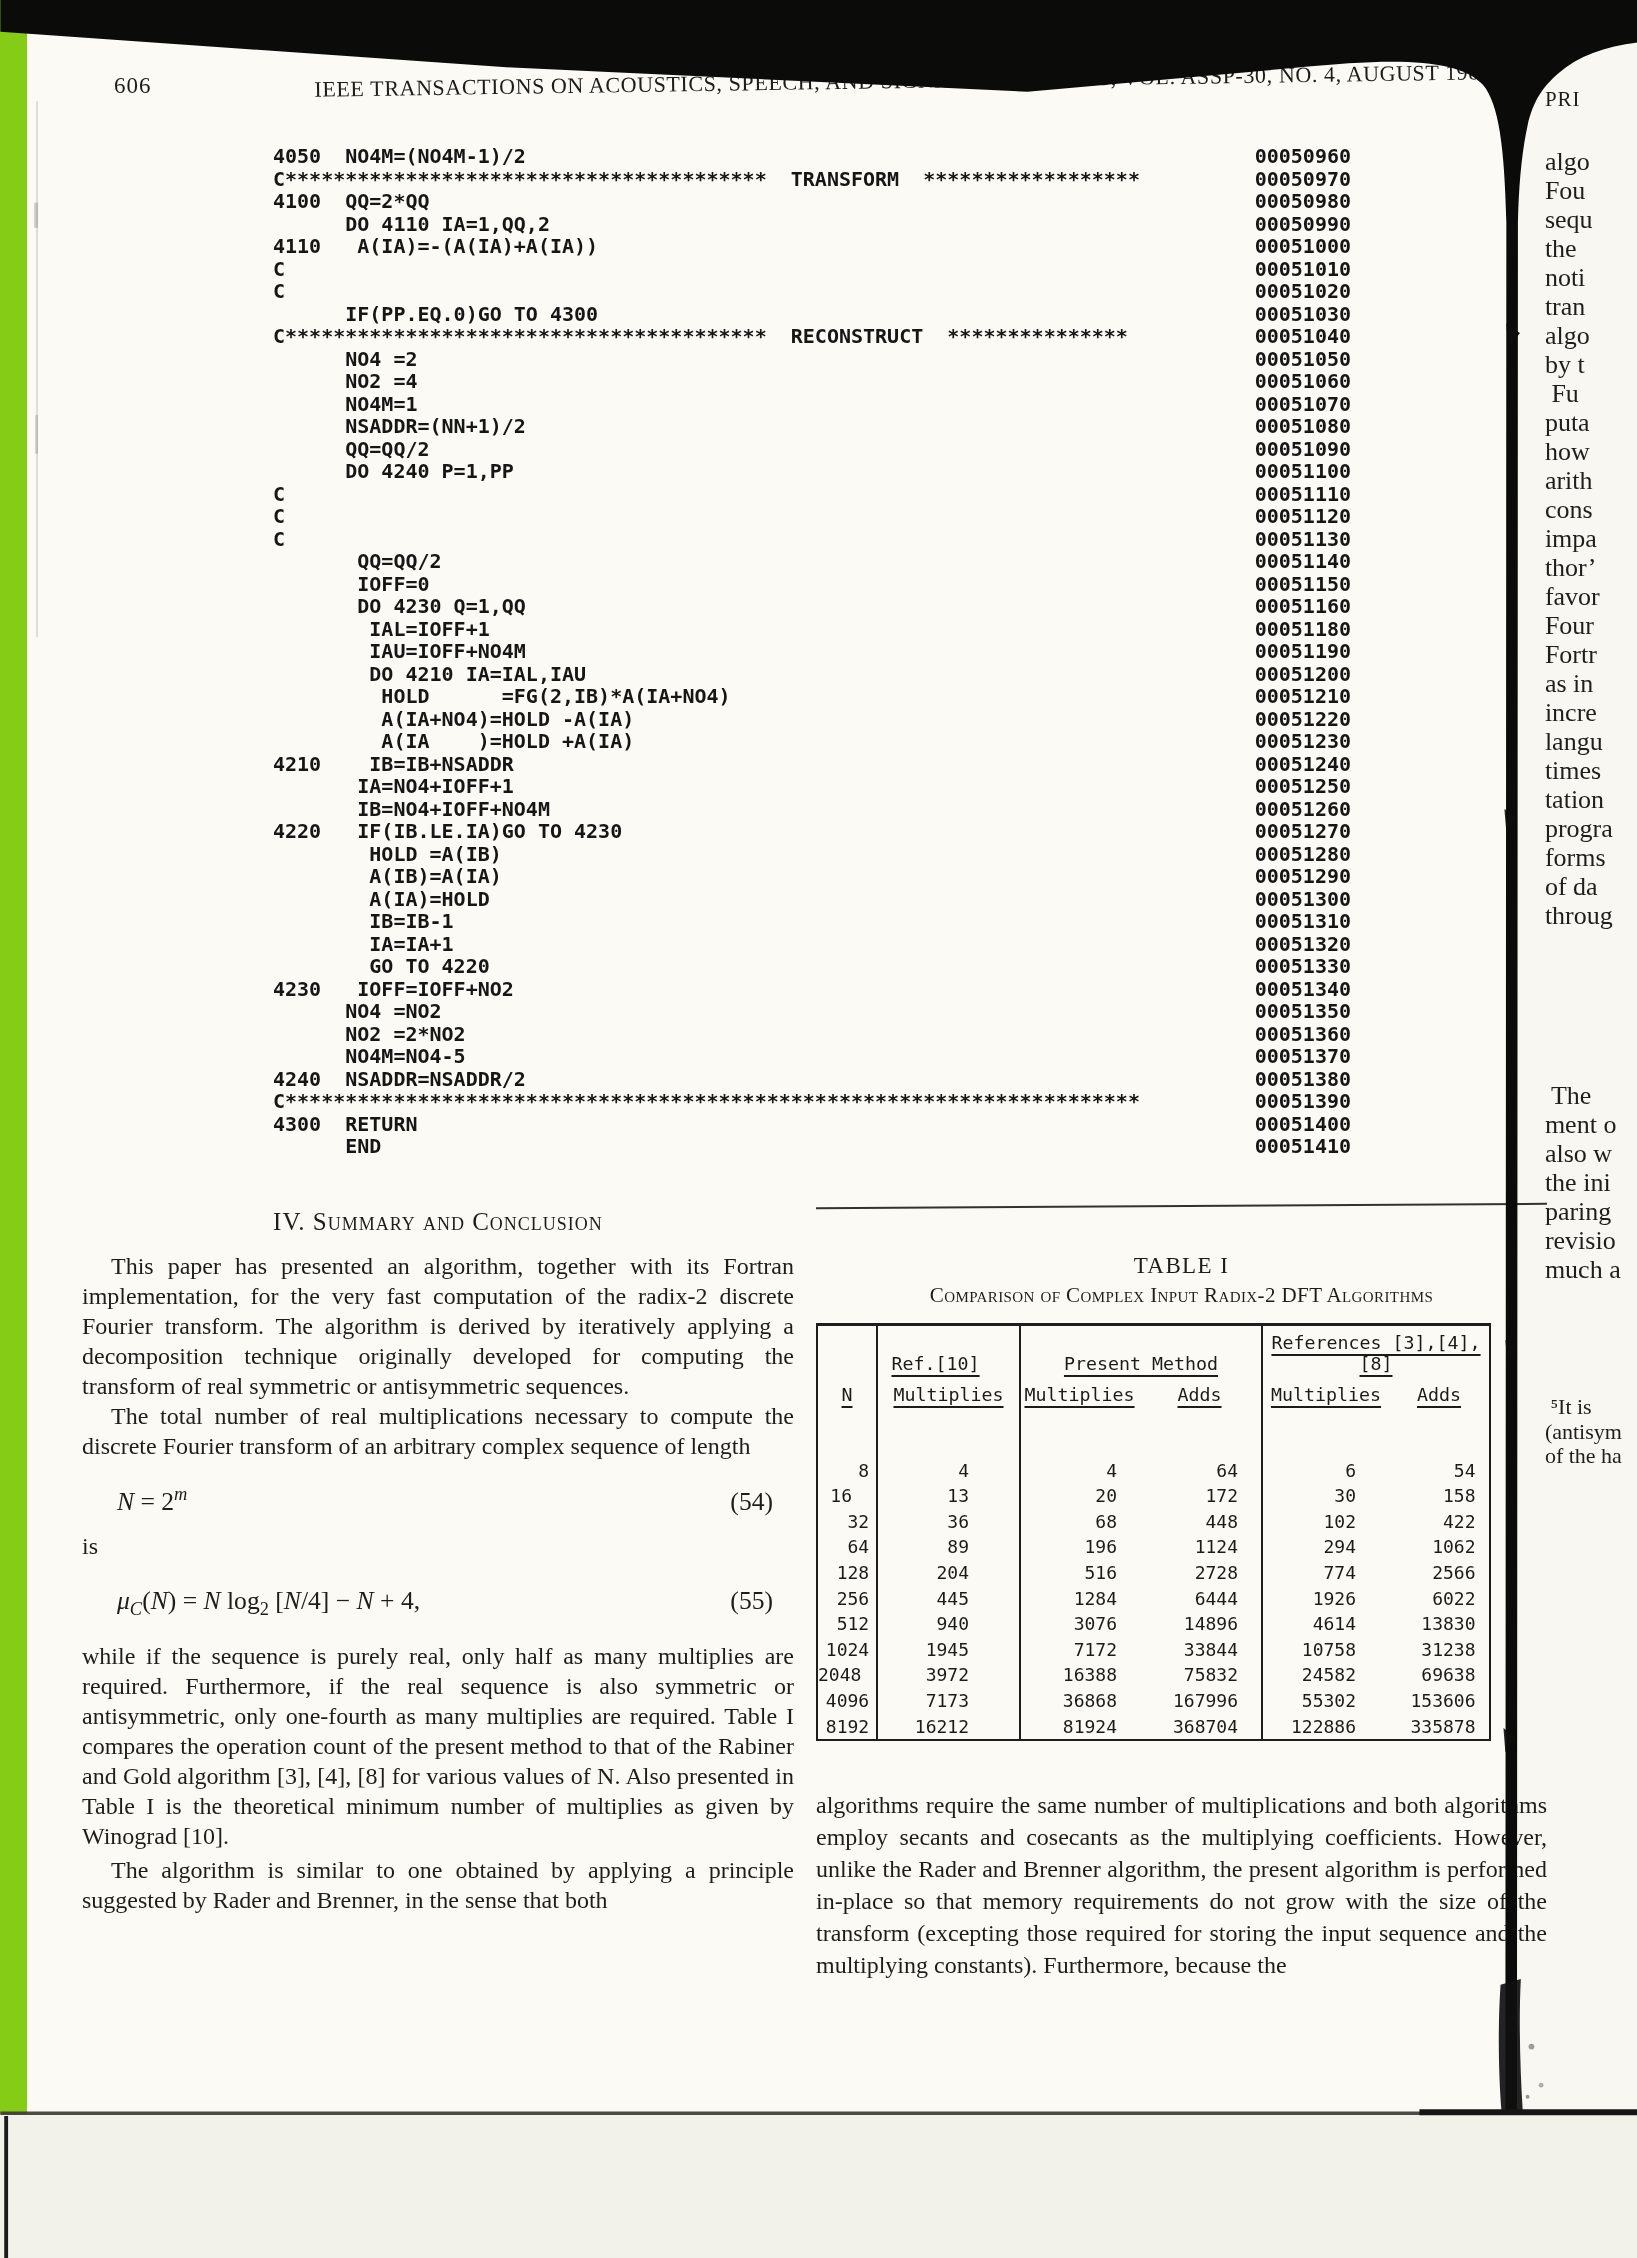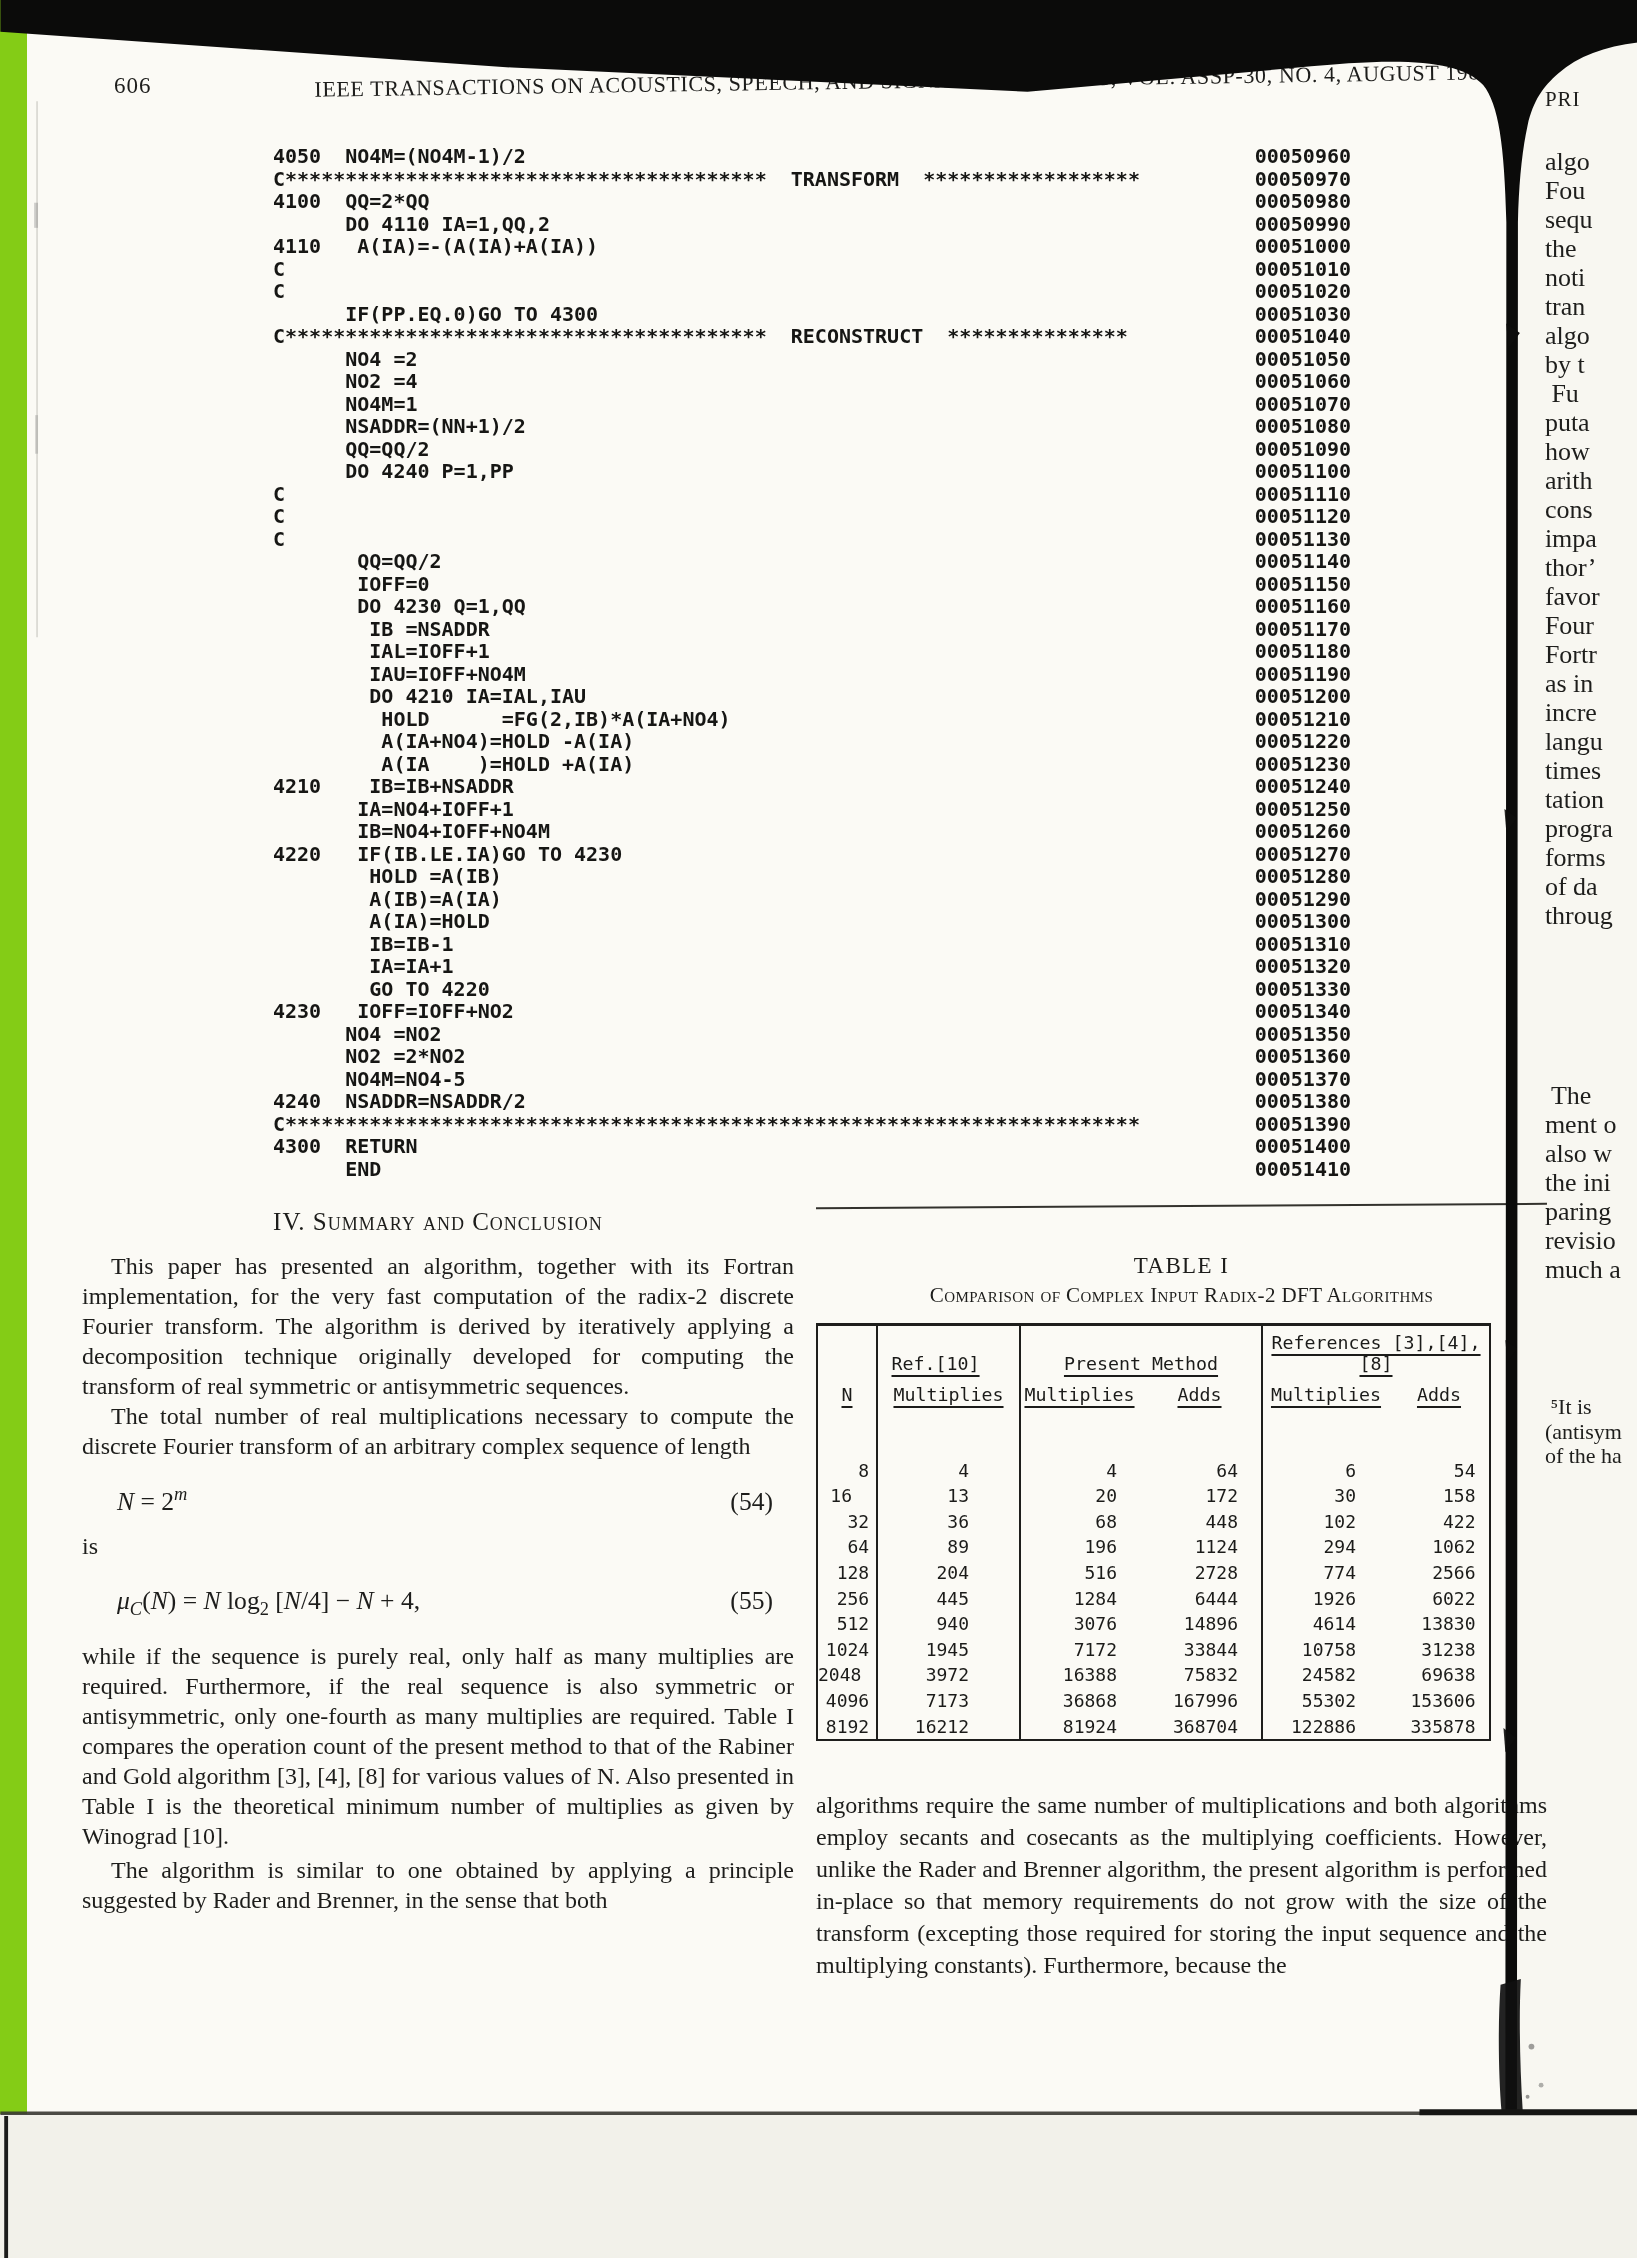--- a/index.html
+++ b/index.html
@@ -158,24 +158,20 @@
         <pre class="code-text">       QQ=QQ/2</pre>
         <span class="code-num">00051140</span>
       </div>
       <div class="code-row">
         <pre class="code-text">       IOFF=0</pre>
         <span class="code-num">00051150</span>
       </div>
       <div class="code-row">
         <pre class="code-text">       DO 4230 Q=1,QQ</pre>
         <span class="code-num">00051160</span>
-      </div>
-      <div class="code-row">
-        <pre class="code-text">        IB =NSADDR</pre>
-        <span class="code-num">00051170</span>
       </div>
       <div class="code-row">
         <pre class="code-text">        IAL=IOFF+1</pre>
         <span class="code-num">00051180</span>
       </div>
       <div class="code-row">
         <pre class="code-text">        IAU=IOFF+NO4M</pre>
         <span class="code-num">00051190</span>
       </div>
       <div class="code-row">

